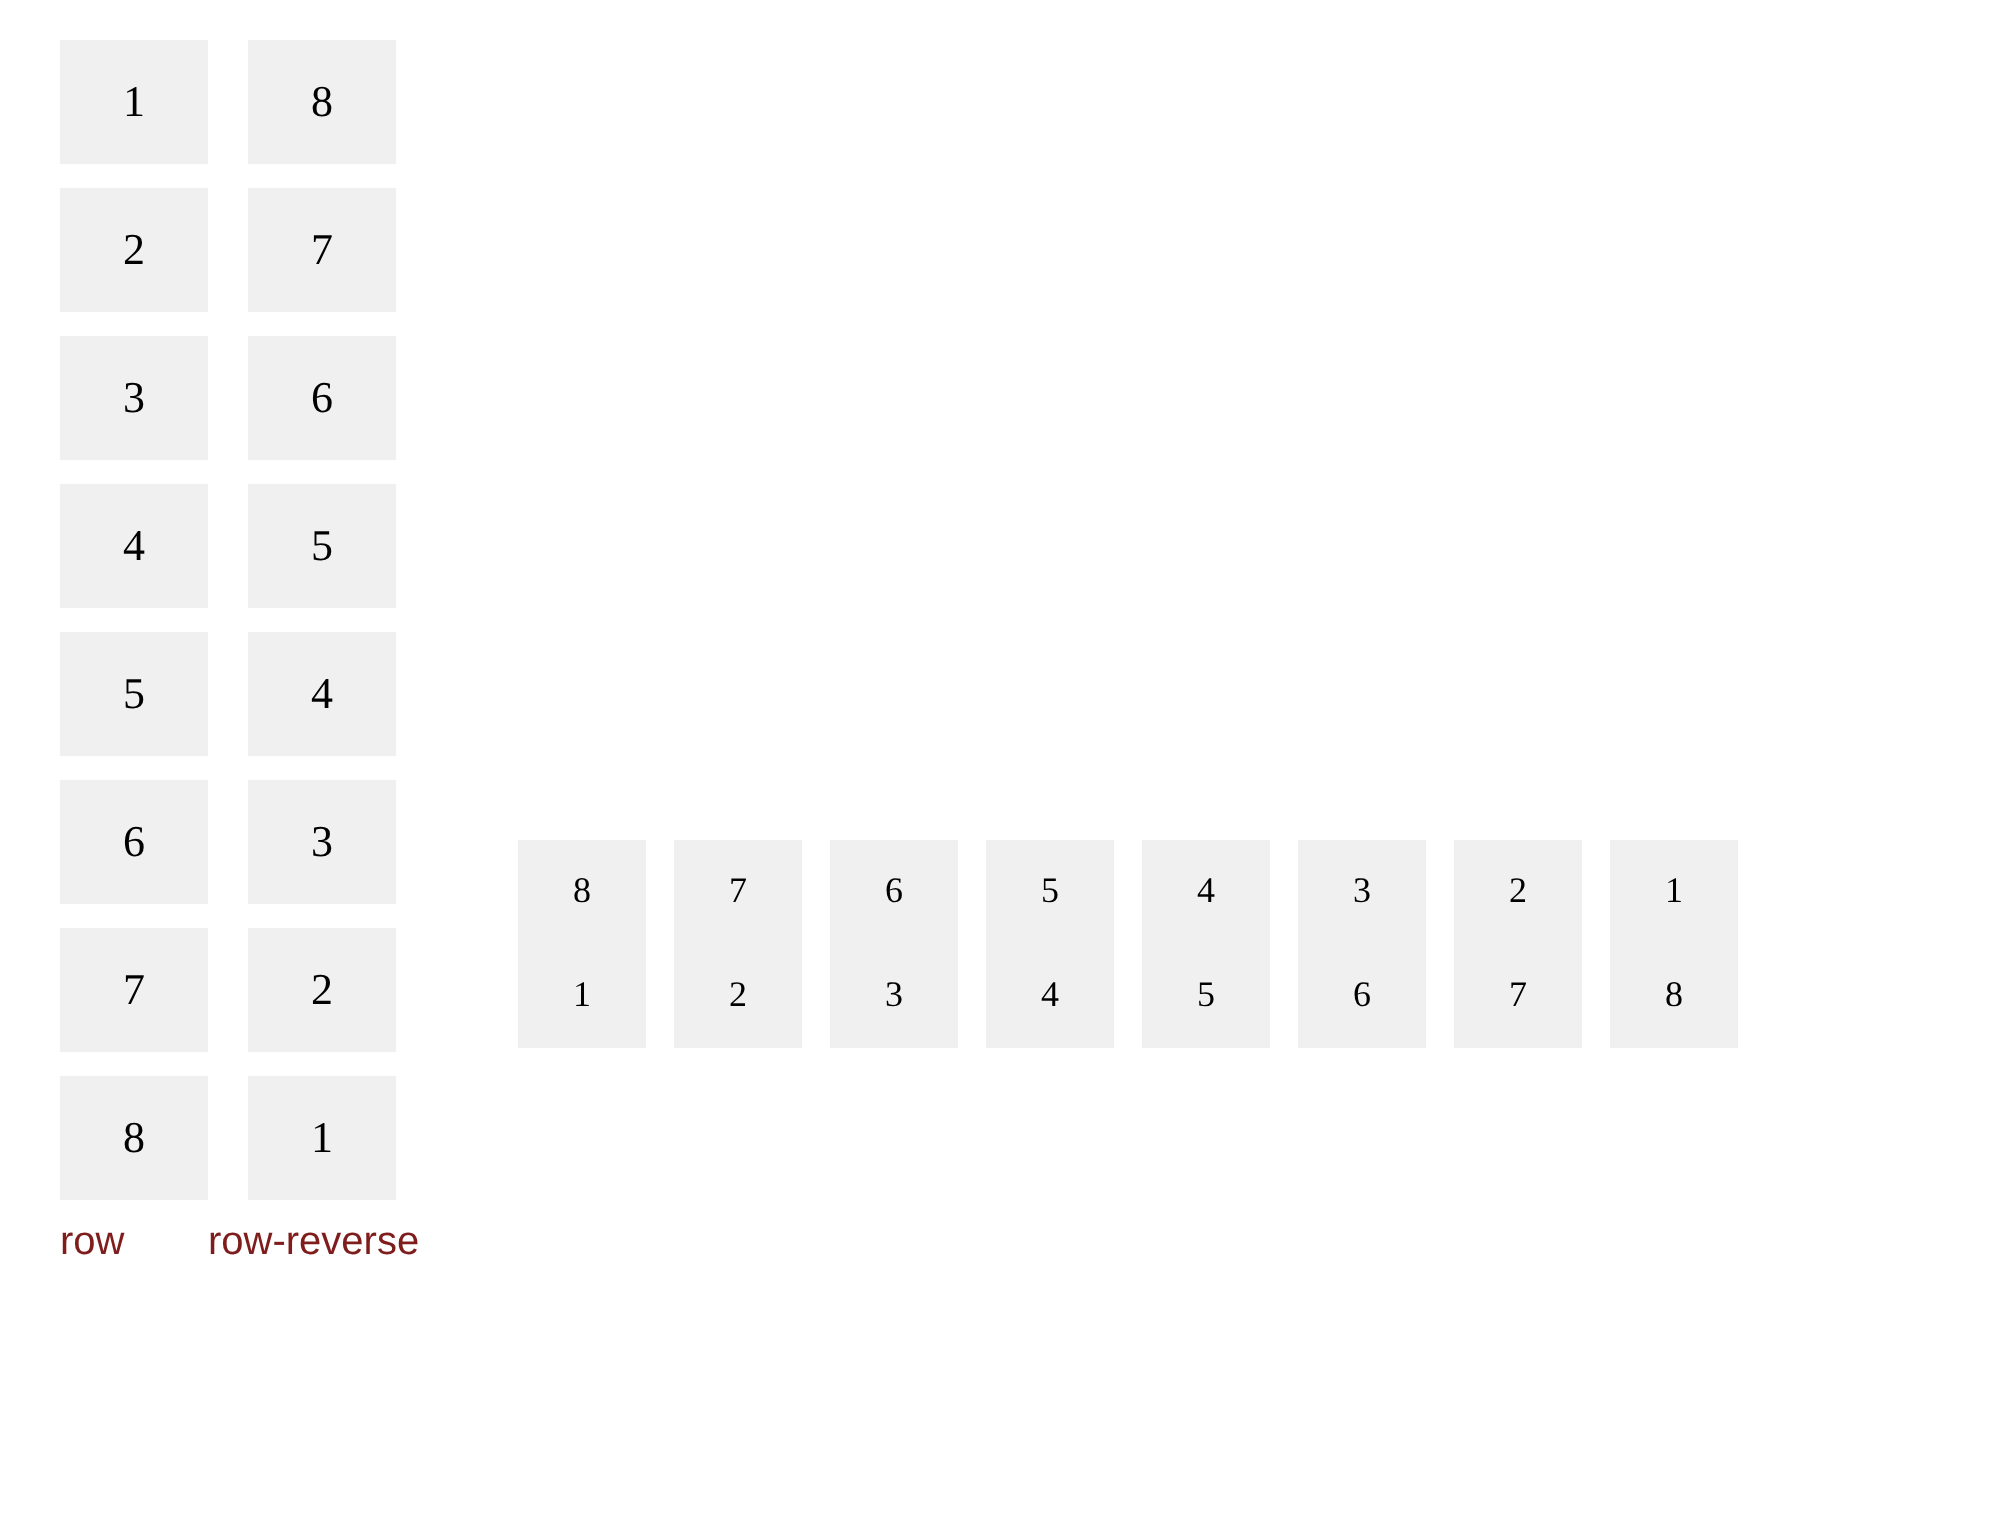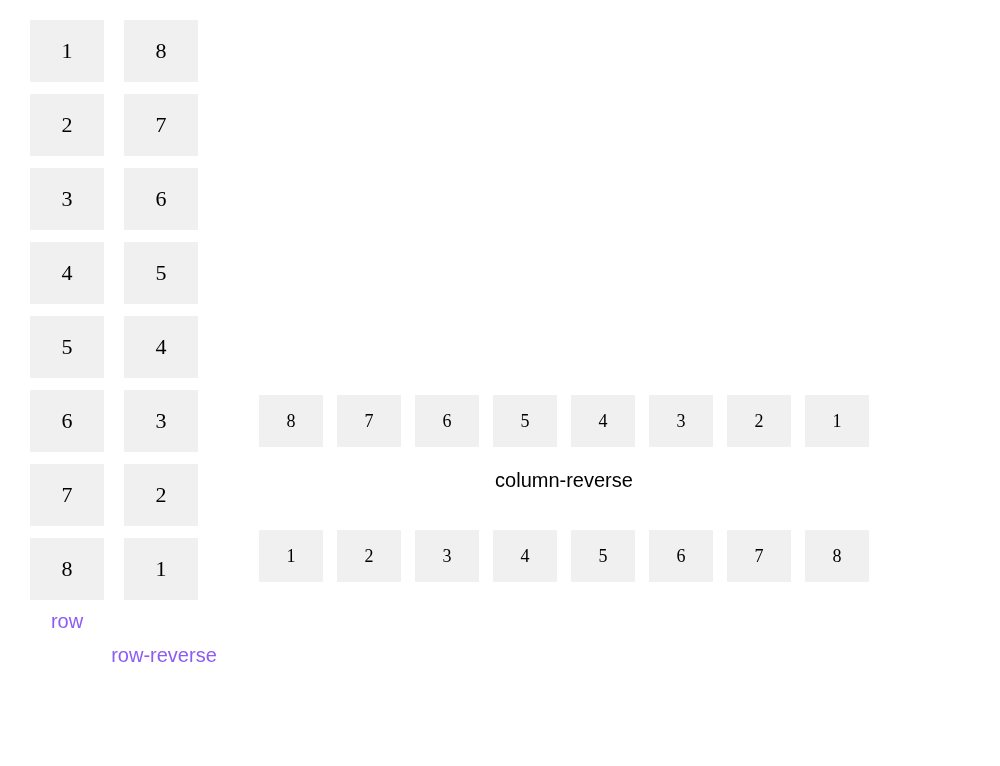--- a/index.html
+++ b/index.html
@@ -64,30 +64,29 @@
       background: #f0f0f0;
       display: flex;
       align-items: center;
       justify-content: center;
       font-size: 18px;
       color: #000;
     }
     .label {
       font-family: Arial, Helvetica, sans-serif;
       font-size: 20px;
-      color: #8b5cf6;
-      text-align: center;
+      color: #7f1d1d;
+      text-align: left;
     }
     .label-row {
       width: 74px;
     }
     .label-row-reverse {
       width: 120px;
       margin-left: -20px;
-      margin-top: 34px;
     }
     .label-h {
       font-family: Arial, Helvetica, sans-serif;
       font-size: 20px;
       color: #000;
       text-align: center;
       margin-top: 22px;
       margin-bottom: 38px;
     }
   </style>
@@ -128,21 +127,20 @@
     <div class="horizontal-row">
       <div class="box-small">8</div>
       <div class="box-small">7</div>
       <div class="box-small">6</div>
       <div class="box-small">5</div>
       <div class="box-small">4</div>
       <div class="box-small">3</div>
       <div class="box-small">2</div>
       <div class="box-small">1</div>
     </div>
-    <div class="label-h">column-reverse</div>
 
     <div class="horizontal-row">
       <div class="box-small">1</div>
       <div class="box-small">2</div>
       <div class="box-small">3</div>
       <div class="box-small">4</div>
       <div class="box-small">5</div>
       <div class="box-small">6</div>
       <div class="box-small">7</div>
       <div class="box-small">8</div>

